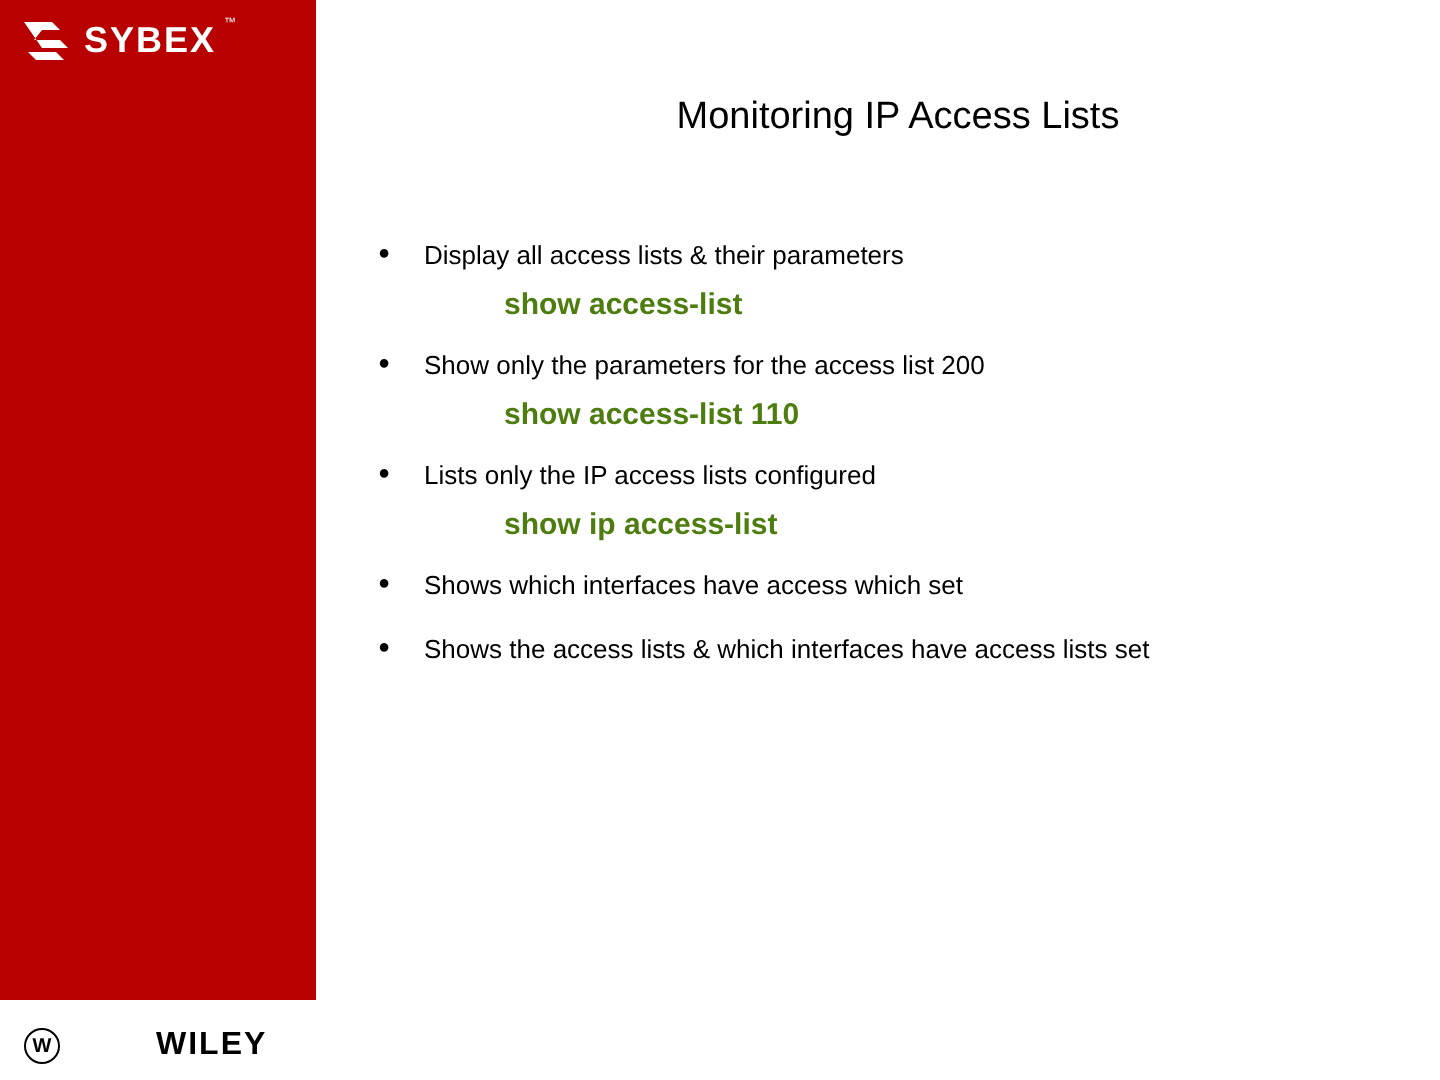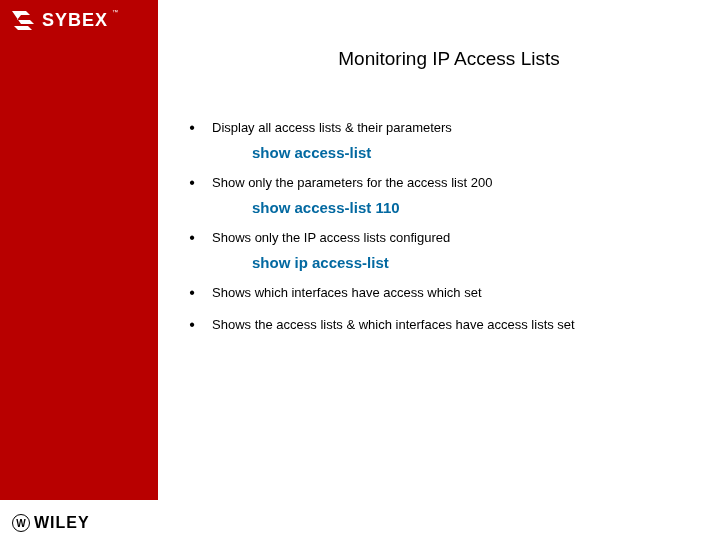--- a/index.html
+++ b/index.html
@@ -65,20 +65,21 @@
     justify-content: center;
     font-size: 10px;
     font-weight: 700;
     background: #fff;
   }
   .wiley-text {
     font-weight: 700;
     font-size: 16px;
     letter-spacing: 1px;
     color: #000;
+    margin-left: 44px;
   }
   .content {
     position: absolute;
     left: 158px;
     top: 0;
     width: 562px;
     height: 540px;
     padding: 0;
   }
   .title {
@@ -112,21 +113,21 @@
     text-align: center;
   }
   .bullet-text {
     font-size: 13px;
     line-height: 24px;
     color: #000;
   }
   .command {
     font-size: 15px;
     font-weight: 700;
-    color: #0369a1;
+    color: #4d7c0f;
     margin-left: 64px;
     margin-top: 4px;
     margin-bottom: 10px;
   }
 </style>
 </head>
 <body>
 
 <div class="sidebar">
   <div class="sybex-logo">
@@ -167,21 +168,21 @@
       <div class="bullet-row">
         <span class="bullet-dot">•</span>
         <span class="bullet-text">Show only the parameters for the access list 200</span>
       </div>
       <div class="command">show access-list 110</div>
     </div>
 
     <div class="bullet-item">
       <div class="bullet-row">
         <span class="bullet-dot">•</span>
-        <span class="bullet-text">Shows only the IP access lists configured</span>
+        <span class="bullet-text">Lists only the IP access lists configured</span>
       </div>
       <div class="command">show ip access-list</div>
     </div>
 
     <div class="bullet-item">
       <div class="bullet-row">
         <span class="bullet-dot">•</span>
         <span class="bullet-text">Shows which interfaces have access which set</span>
       </div>
     </div>

